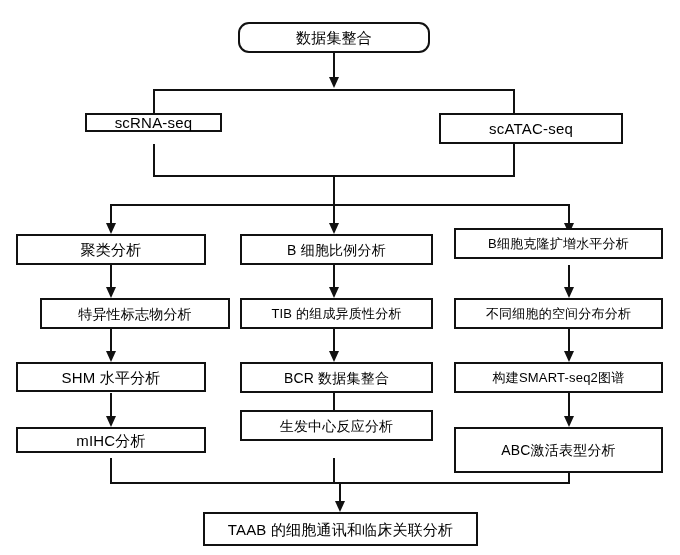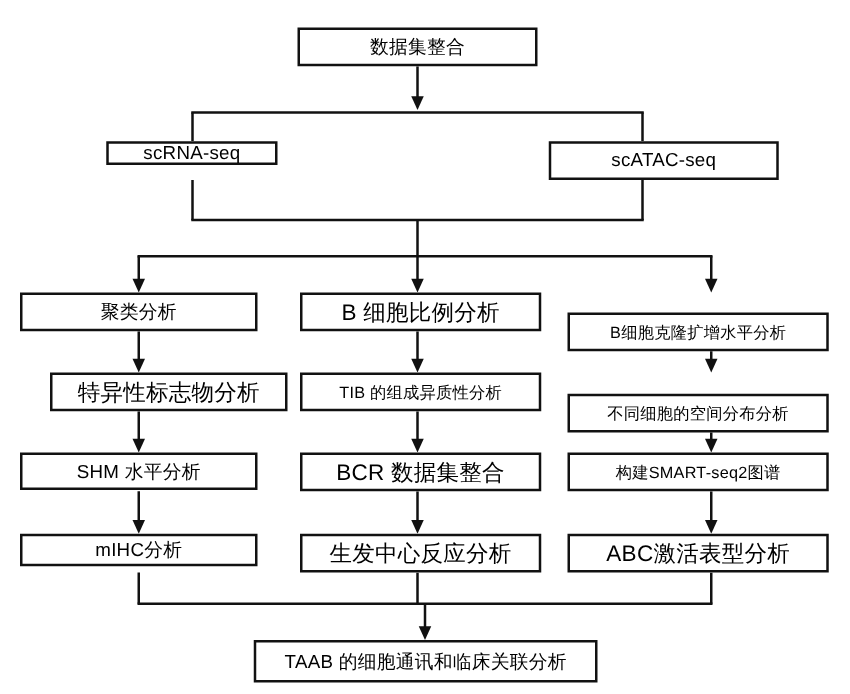--- a/index.html
+++ b/index.html
@@ -17,21 +17,21 @@
     background:#ffffff;
     display:flex;
     align-items:center;
     justify-content:center;
     color:#000000;
     font-size:15px;
     line-height:1;
     letter-spacing:0.2px;
     white-space:nowrap;
   }
-  .box.small{font-size:18px;}
+  .box.small{font-size:14px;}
   .box.tiny{font-size:13px;}
   #svg-lines{
     position:absolute;
     left:0;top:0;
     width:680px;height:555px;
     pointer-events:none;
   }
   #svg-lines line, #svg-lines path{
     stroke:#111111;
     stroke-width:2;
@@ -89,21 +89,21 @@
     <polygon points="569,427 564,416 574,416"></polygon>
 
     <line x1="111" y1="458" x2="111" y2="483"></line>
     <line x1="334" y1="458" x2="334" y2="483"></line>
     <line x1="569" y1="458" x2="569" y2="483"></line>
     <line x1="110" y1="483" x2="570" y2="483"></line>
     <line x1="340" y1="483" x2="340" y2="504"></line>
     <polygon points="340,512 335,501 345,501"></polygon>
   </svg>
 
-  <div class="box" style="left:238px;top:22px;width:192px;height:31px;">
+  <div class="box" style="left:238px;top:22px;width:192px;height:31px;border-radius:11px;">
     <span>数据集整合</span>
   </div>
 
   <div class="box" style="left:85px;top:113px;width:137px;height:19px;">
     <span>scRNA-seq</span>
   </div>
   <div class="box" style="left:424px;top:113px;width:184px;height:31px;margin-left:15px;">
     <span>scATAC-seq</span>
   </div>
 
@@ -122,34 +122,34 @@
 
   <div class="box small" style="left:240px;top:234px;width:193px;height:31px;">
     <span>B 细胞比例分析</span>
   </div>
   <div class="box tiny" style="left:240px;top:298px;width:193px;height:31px;">
     <span>TIB 的组成异质性分析</span>
   </div>
   <div class="box small" style="left:240px;top:362px;width:193px;height:31px;">
     <span>BCR 数据集整合</span>
   </div>
-  <div class="box small" style="left:240px;top:427px;width:193px;height:31px;">
+  <div class="box small" style="left:240px;top:410px;width:193px;height:31px;">
     <span>生发中心反应分析</span>
   </div>
 
-  <div class="box tiny" style="left:454px;top:250px;width:209px;height:31px;">
+  <div class="box tiny" style="left:454px;top:228px;width:209px;height:31px;">
     <span>B细胞克隆扩增水平分析</span>
   </div>
-  <div class="box tiny" style="left:454px;top:298px;width:209px;height:31px;margin-top:17px;">
+  <div class="box tiny" style="left:454px;top:298px;width:209px;height:31px;">
     <span>不同细胞的空间分布分析</span>
   </div>
   <div class="box tiny" style="left:454px;top:362px;width:209px;height:31px;">
     <span>构建SMART-seq2图谱</span>
   </div>
-  <div class="box small" style="left:454px;top:427px;width:209px;height:31px;align-items:center;">
+  <div class="box small" style="left:454px;top:427px;width:209px;height:46px;align-items:center;">
     <span>ABC激活表型分析</span>
   </div>
 
   <div class="box" style="left:203px;top:512px;width:275px;height:34px;">
     <span>TAAB 的细胞通讯和临床关联分析</span>
   </div>
 
 </div>
 
 </body></html>

